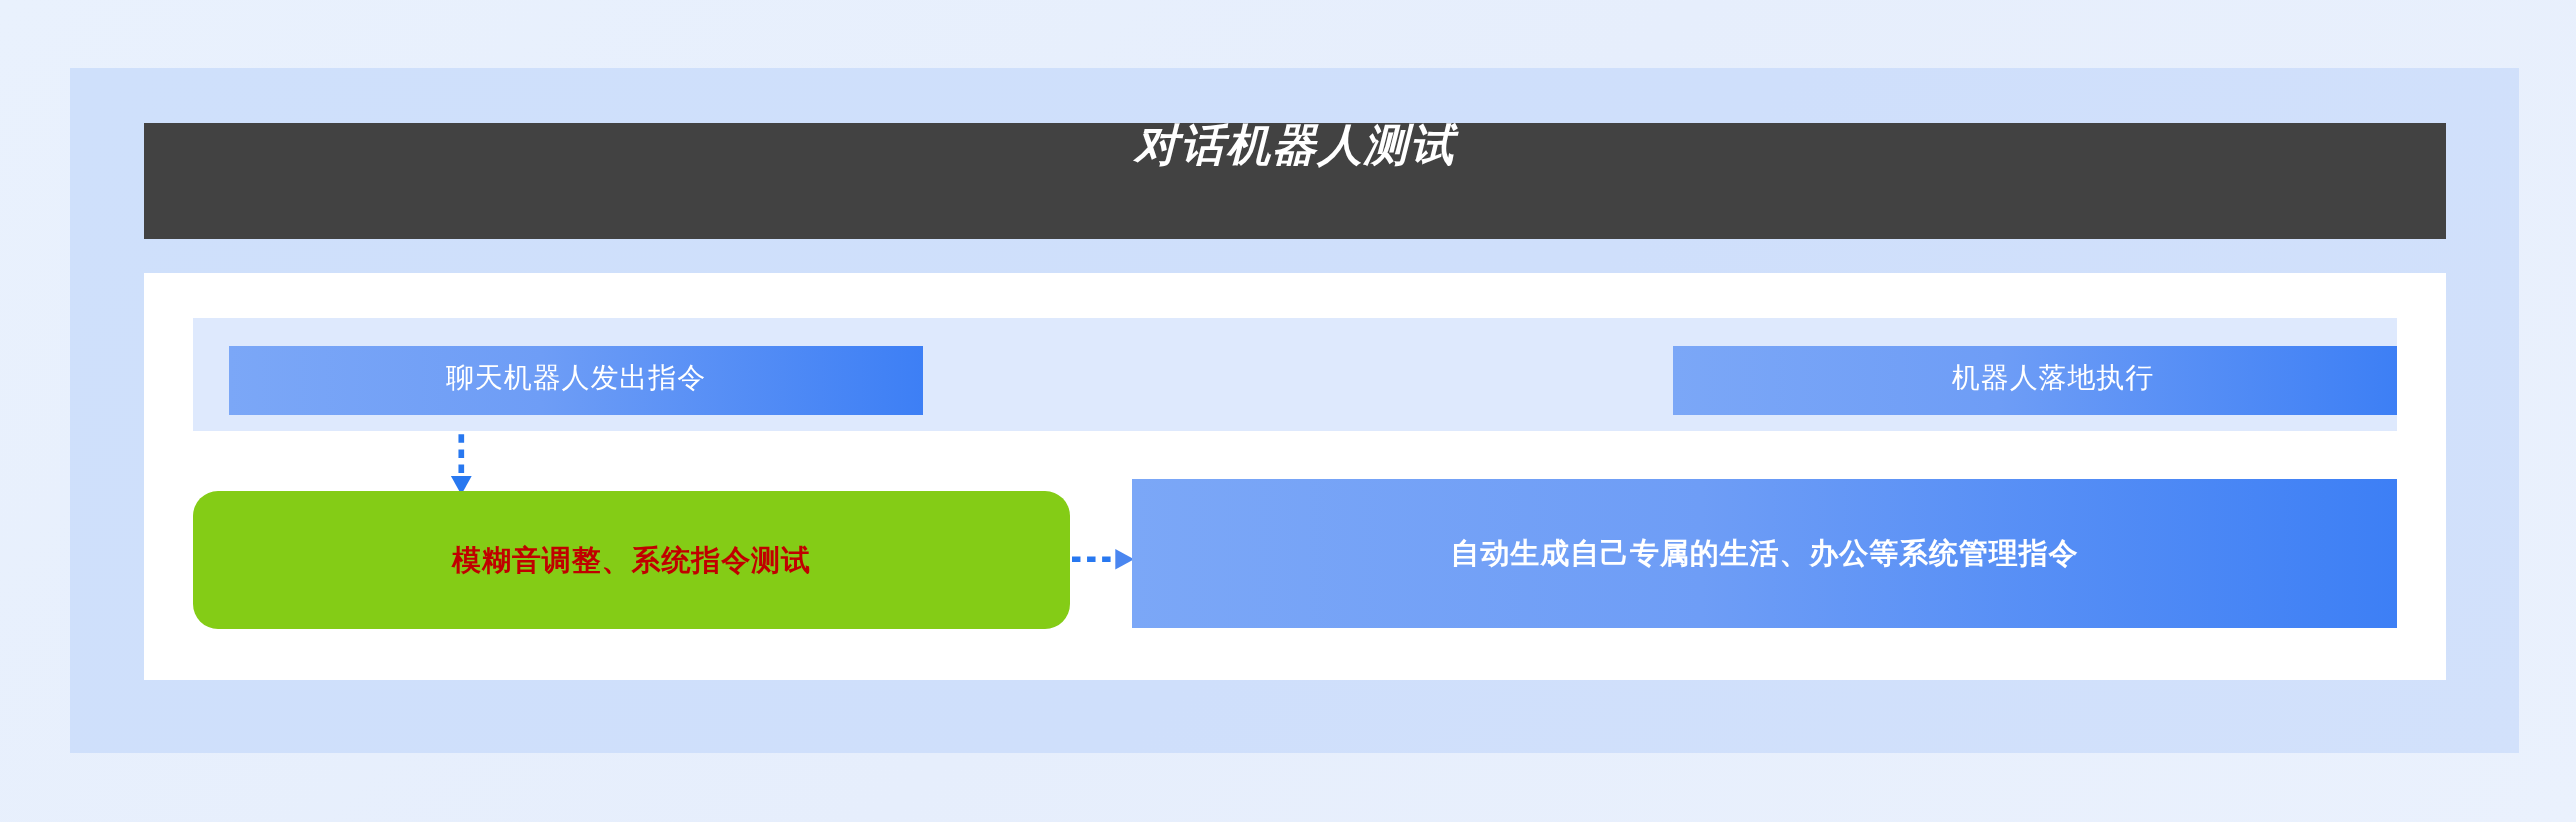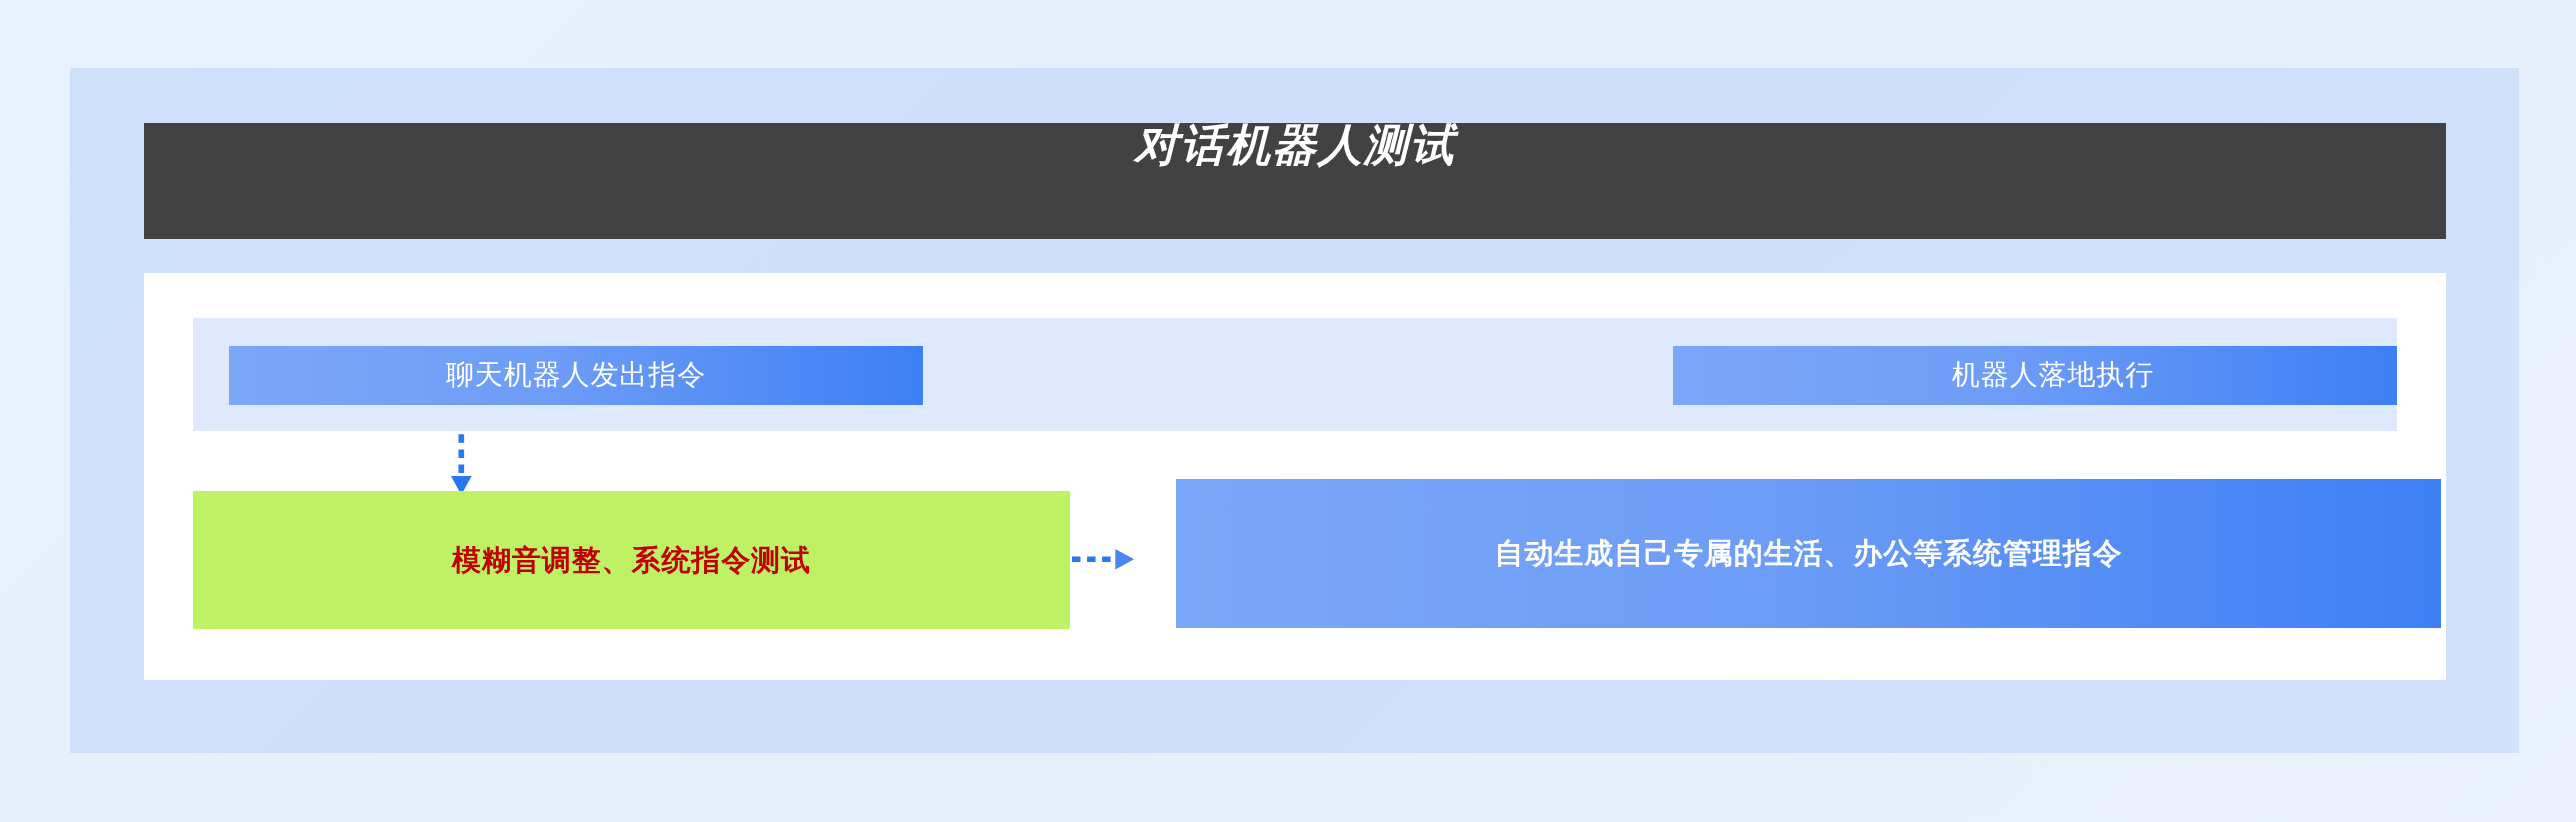--- a/index.html
+++ b/index.html
@@ -69,24 +69,25 @@
     position: absolute;
     left: 49px;
     top: 45px;
     width: 2204px;
     height: 113px;
     background: #dee9fd;
   }
   .step-box {
     position: absolute;
     top: 27.5px;
-    height: 59px;
+    height: 69px;
     display: flex;
     align-items: center;
     justify-content: center;
+    font-family: Liberation Mono, monospace;
   }
   .step-box span {
     color: #ffffff;
     font-size: 28px;
     font-weight: normal;
     letter-spacing: 0.9px;
     white-space: nowrap;
     line-height: 1;
   }
   .step-1 {
@@ -106,37 +107,38 @@
     padding-left: 36px;
   }
 
   
   .result-pale {
     position: absolute;
     left: 49px;
     top: 218px;
     width: 877px;
     height: 138px;
-    background: #bef264;
+    background: #84cc16;
     display: flex;
     align-items: center;
     justify-content: center;
+    border-radius: 25px;
   }
   .result-pale span {
     color: #c00000;
     font-size: 29px;
     font-weight: bold;
     letter-spacing: 0.9px;
     white-space: nowrap;
     line-height: 1;
   }
 
   .result-blue {
     position: absolute;
-    left: 1032px;
+    left: 988px;
     top: 206px;
     width: 1265px;
     height: 149px;
     background: linear-gradient(90deg, #7ba7f7 0%, #6e9df6 45%, #3d7ff5 100%);
     display: flex;
     align-items: center;
     justify-content: center;
   }
   .result-blue span {
     color: #ffffff;

